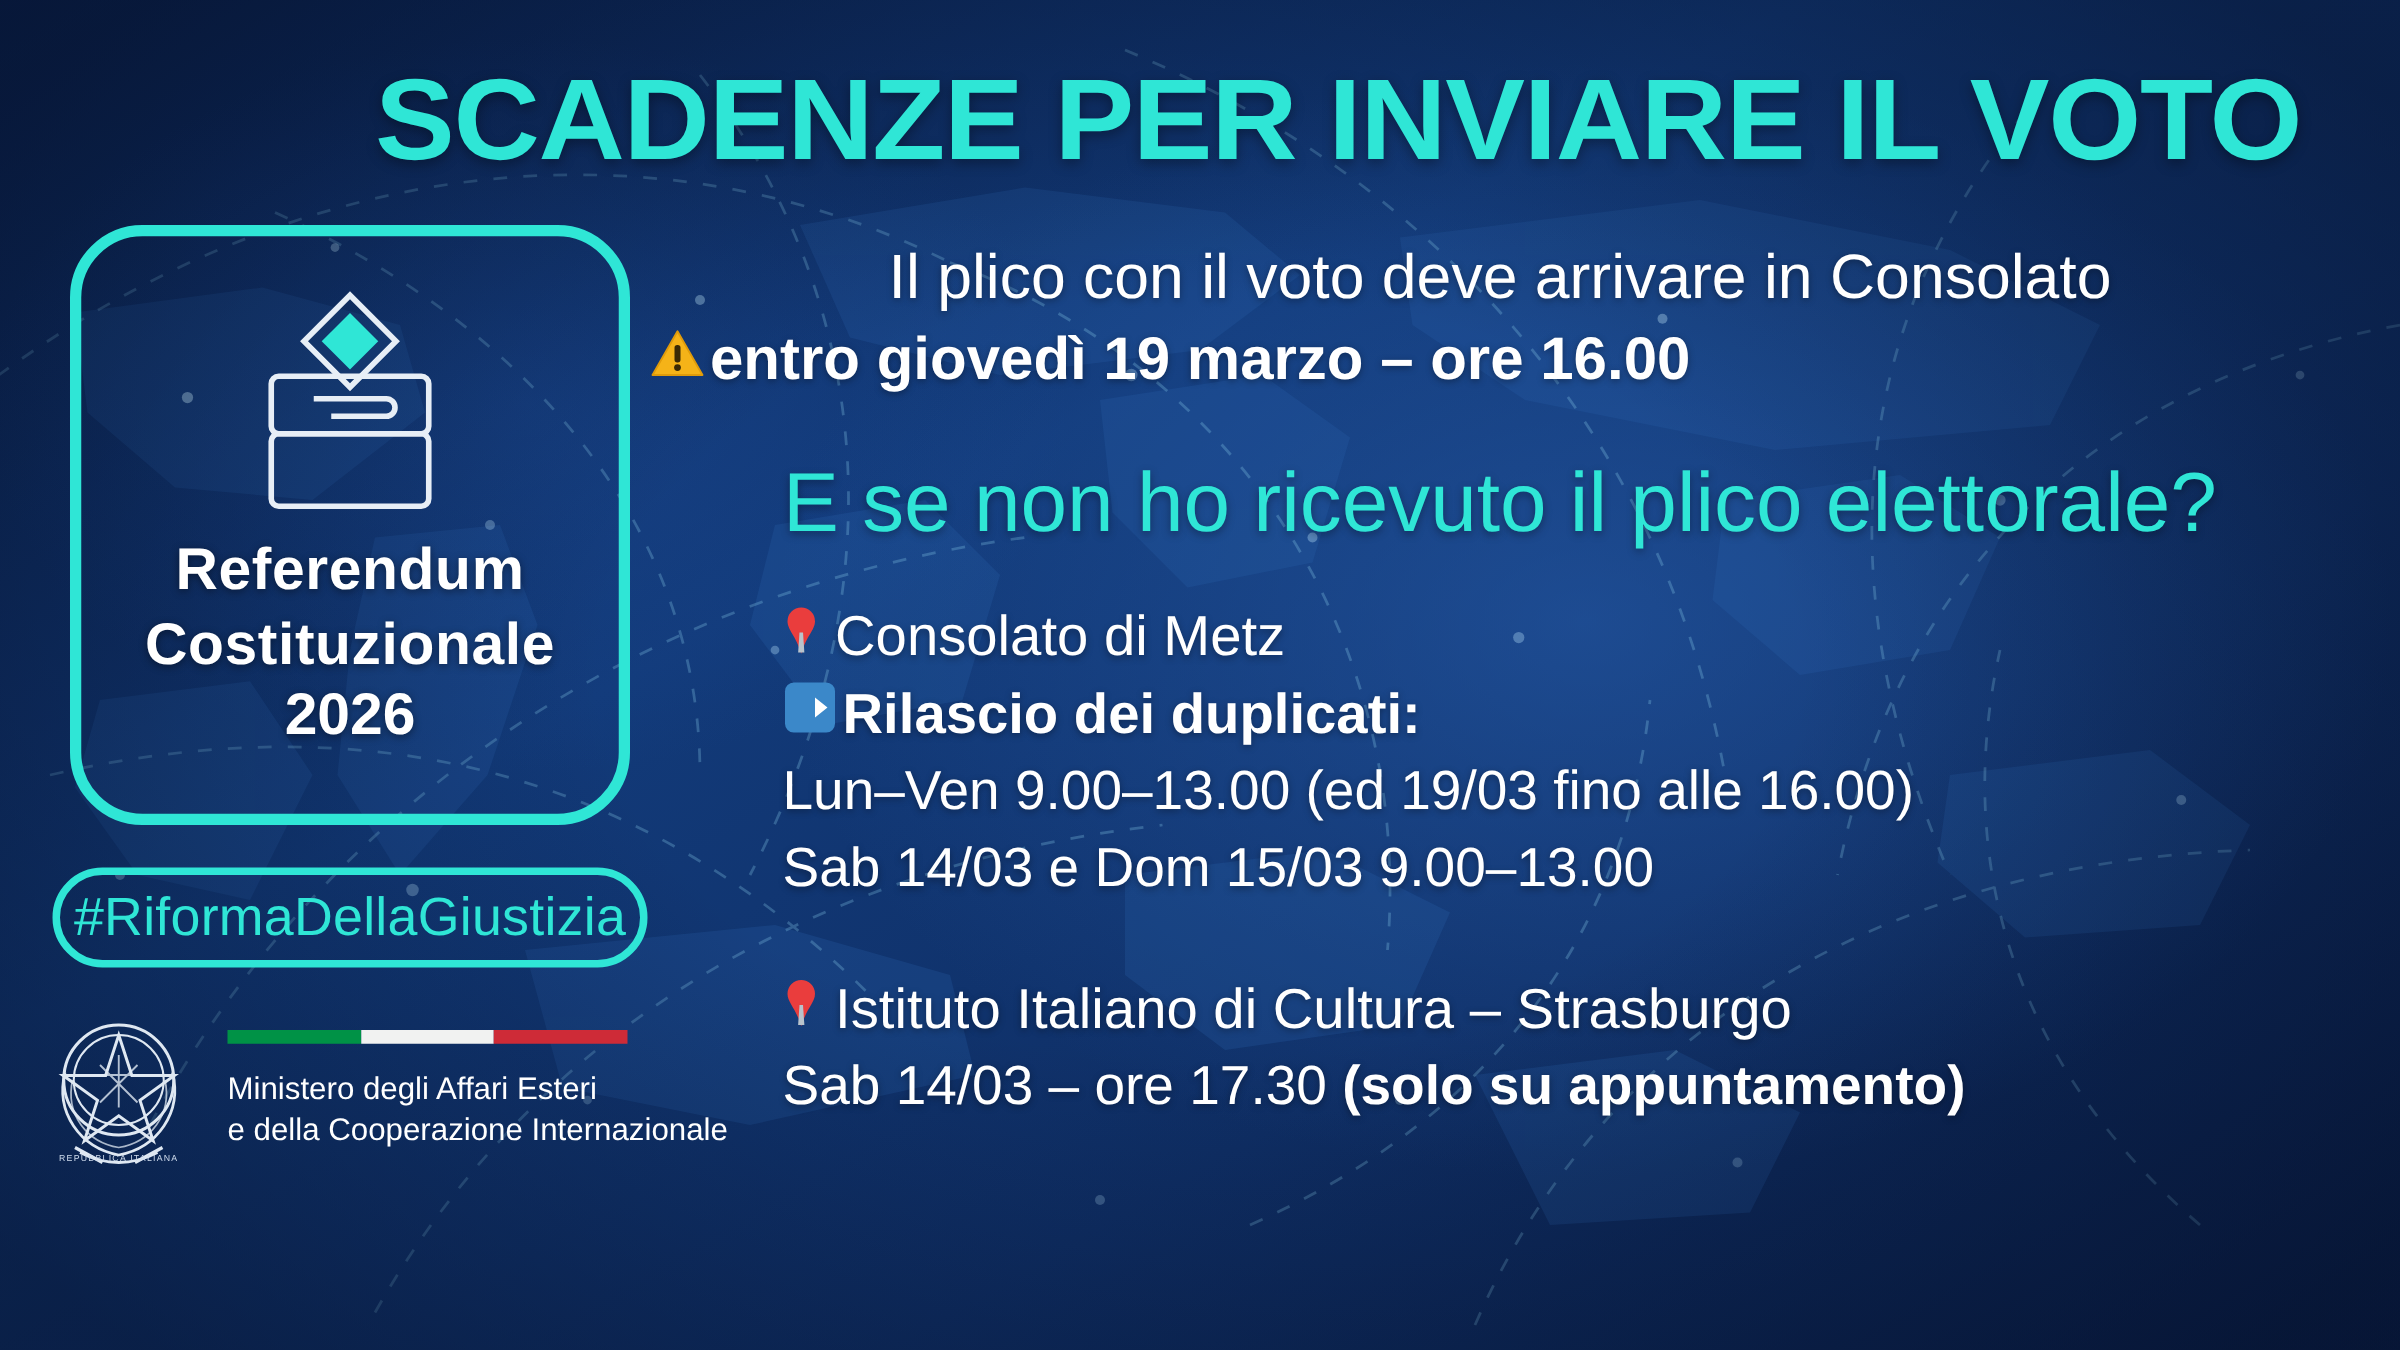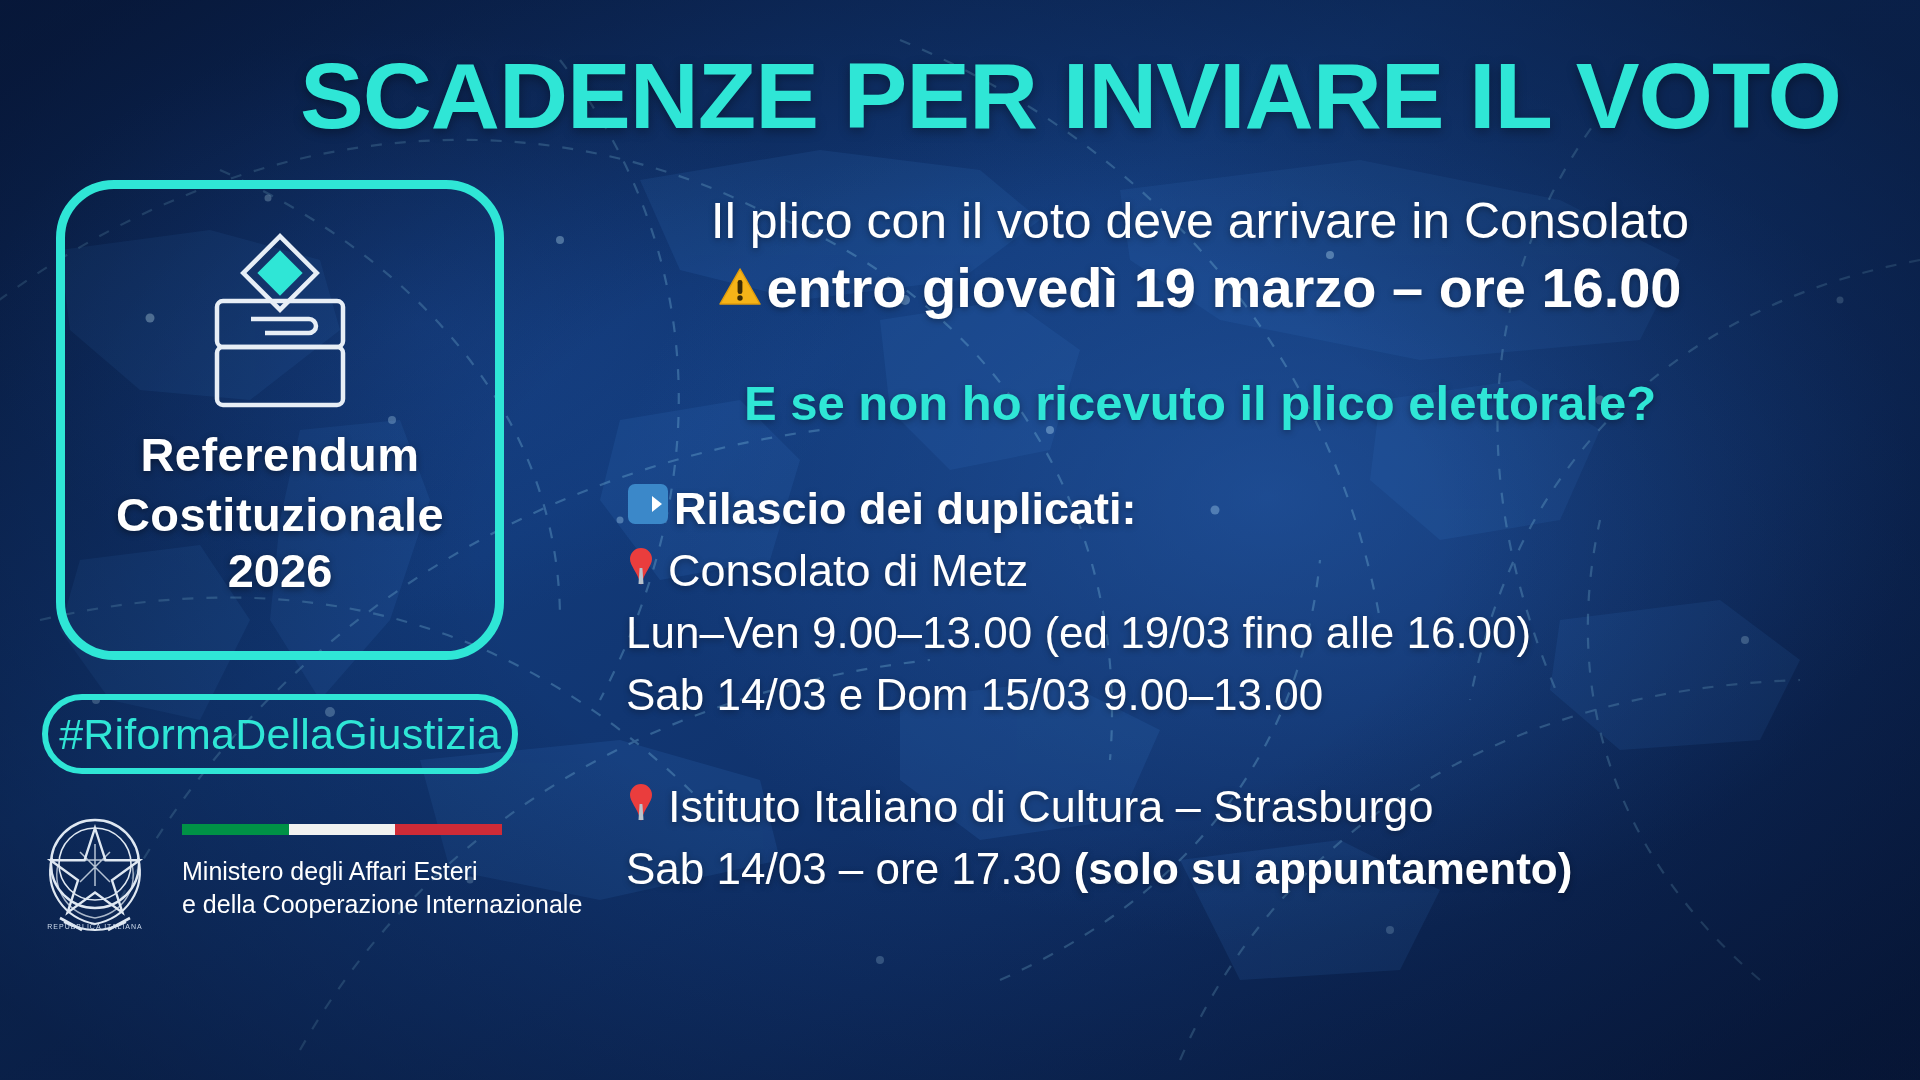--- a/index.html
+++ b/index.html
@@ -71,25 +71,25 @@
     letter-spacing:-1px;white-space:nowrap;
     text-shadow:0 3px 10px rgba(0,0,0,.35);
     transform:scaleX(1.04);transform-origin:left center;
   }
   .content{position:absolute;left:520px;top:190px;width:1360px;}
   .line-intro{
     color:#ffffff;font-size:50px;line-height:62px;text-align:center;
     text-shadow:0 2px 6px rgba(0,0,0,.35);white-space:nowrap;
   }
   .line-deadline{
-    color:#ffffff;font-size:56px;line-height:64px;font-weight:bold;text-align:center;
+    color:#ffffff;font-size:48px;line-height:64px;font-weight:bold;text-align:left;
     text-shadow:0 2px 6px rgba(0,0,0,.35);white-space:nowrap;margin-top:4px;
   }
   .line-question{
-    color:#2fe6d6;font-size:49px;line-height:62px;font-weight:bold;text-align:center;
+    color:#2fe6d6;font-size:67px;line-height:62px;font-weight:normal;text-align:center;
     margin-top:52px;white-space:nowrap;
     text-shadow:0 2px 7px rgba(0,0,0,.35);
   }
   .block{margin-top:44px;padding-left:106px;}
   .l{
     color:#ffffff;font-size:45px;line-height:62px;white-space:nowrap;
     text-shadow:0 2px 6px rgba(0,0,0,.35);
   }
   .l.b{font-weight:bold;}
   .l.sm{font-size:44px;}
@@ -230,37 +230,37 @@
           <rect x="19.6" y="15" width="4.8" height="14" rx="2.2" fill="#3a2a05"></rect>
           <circle cx="22" cy="33" r="2.7" fill="#3a2a05"></circle>
         </svg>
       </span><span>entro giovedì 19 marzo – ore 16.00</span>
     </div>
 
     <div class="line-question">E se non ho ricevuto il plico elettorale?</div>
 
     <div class="block">
 
+      <div class="l">
+        <span class="emoji pin">
+          <svg width="30" height="44" viewBox="0 0 30 44">
+            <path d="M15 4 a11 11 0 0 1 11 11 c0 7-7 12-11 26 C11 27 4 22 4 15 A11 11 0 0 1 15 4Z" fill="#ea3d3d"></path>
+            <path d="M13.6 24 h2.8 l1.1 16 h-5 Z" fill="#b9c3cc"></path>
+          </svg>
+        </span><span>Consolato di Metz</span>
+      </div>
+
       <div class="l b">
         <span class="emoji">
           <svg width="44" height="44" viewBox="0 0 44 44">
             <rect x="2" y="2" width="40" height="40" rx="7" fill="#3b88c9"></rect>
             <path d="M10 22 h16 v-8 l10 8 -10 8 v-8" fill="#ffffff"></path>
           </svg>
         </span><span>Rilascio dei duplicati</span><span>:</span>
       </div>
-
-      <div class="l">
-        <span class="emoji pin">
-          <svg width="30" height="44" viewBox="0 0 30 44">
-            <path d="M15 4 a11 11 0 0 1 11 11 c0 7-7 12-11 26 C11 27 4 22 4 15 A11 11 0 0 1 15 4Z" fill="#ea3d3d"></path>
-            <path d="M13.6 24 h2.8 l1.1 16 h-5 Z" fill="#b9c3cc"></path>
-          </svg>
-        </span><span>Consolato di Metz</span>
-      </div>
       <div class="l sm">Lun–Ven 9.00–13.00 (ed 19/03 fino alle 16.00)</div>
       <div class="l sm">Sab 14/03 e Dom 15/03 9.00–13.00</div>
 
       <div class="gap"></div>
 
       <div class="l">
         <span class="emoji pin">
           <svg width="30" height="44" viewBox="0 0 30 44">
             <path d="M15 4 a11 11 0 0 1 11 11 c0 7-7 12-11 26 C11 27 4 22 4 15 A11 11 0 0 1 15 4Z" fill="#ea3d3d"></path>
             <path d="M13.6 24 h2.8 l1.1 16 h-5 Z" fill="#b9c3cc"></path>

